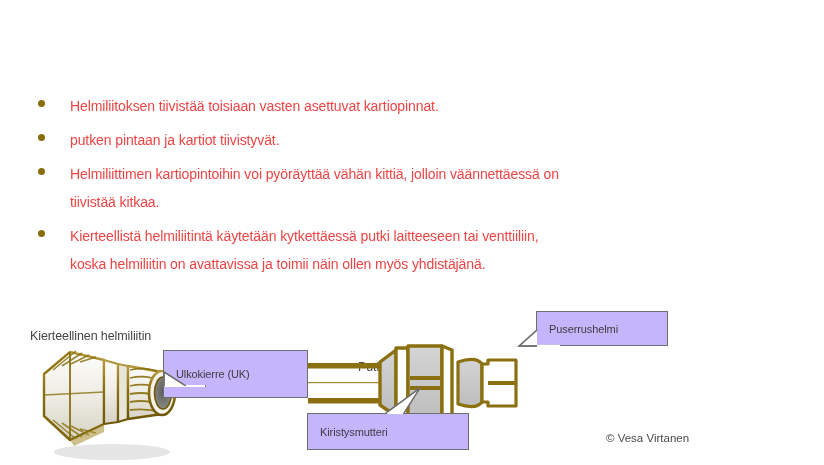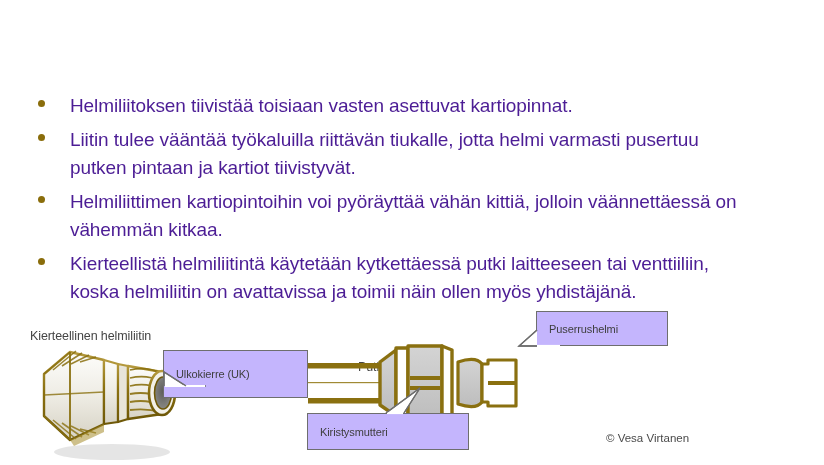--- a/index.html
+++ b/index.html
@@ -46,22 +46,22 @@
   .bullet-dot {
     position: absolute;
     left: 4px;
     top: 8px;
     width: 7px;
     height: 7px;
     border-radius: 50%;
     background: #8a6d0b;
   }
   .bullet-line {
-    font-size: 19px;
-    color: #4c1d95;
+    font-size: 14px;
+    color: #ef4444;
     line-height: 28px;
     letter-spacing: -0.1px;
     white-space: nowrap;
   }
 
   
   #diagram {
     position: absolute;
     left: 0;
     top: 300px;
@@ -123,28 +123,27 @@
 
   <div id="bullets">
 
     <div class="bullet-item">
       <span class="bullet-dot"></span>
       <div class="bullet-line">Helmiliitoksen tiivistää toisiaan vasten asettuvat kartiopinnat.</div>
     </div>
 
     <div class="bullet-item">
       <span class="bullet-dot"></span>
-      <div class="bullet-line">Liitin tulee vääntää työkaluilla riittävän tiukalle, jotta helmi varmasti pusertuu</div>
       <div class="bullet-line">putken pintaan ja kartiot tiivistyvät.</div>
     </div>
 
     <div class="bullet-item">
       <span class="bullet-dot"></span>
       <div class="bullet-line">Helmiliittimen kartiopintoihin voi pyöräyttää vähän kittiä, jolloin väännettäessä on</div>
-      <div class="bullet-line">vähemmän kitkaa.</div>
+      <div class="bullet-line">tiivistää kitkaa.</div>
     </div>
 
     <div class="bullet-item">
       <span class="bullet-dot"></span>
       <div class="bullet-line">Kierteellistä helmiliitintä käytetään kytkettäessä putki laitteeseen tai venttiiliin,</div>
       <div class="bullet-line">koska helmiliitin on avattavissa ja toimii näin ollen myös yhdistäjänä.</div>
     </div>
 
   </div>
 

